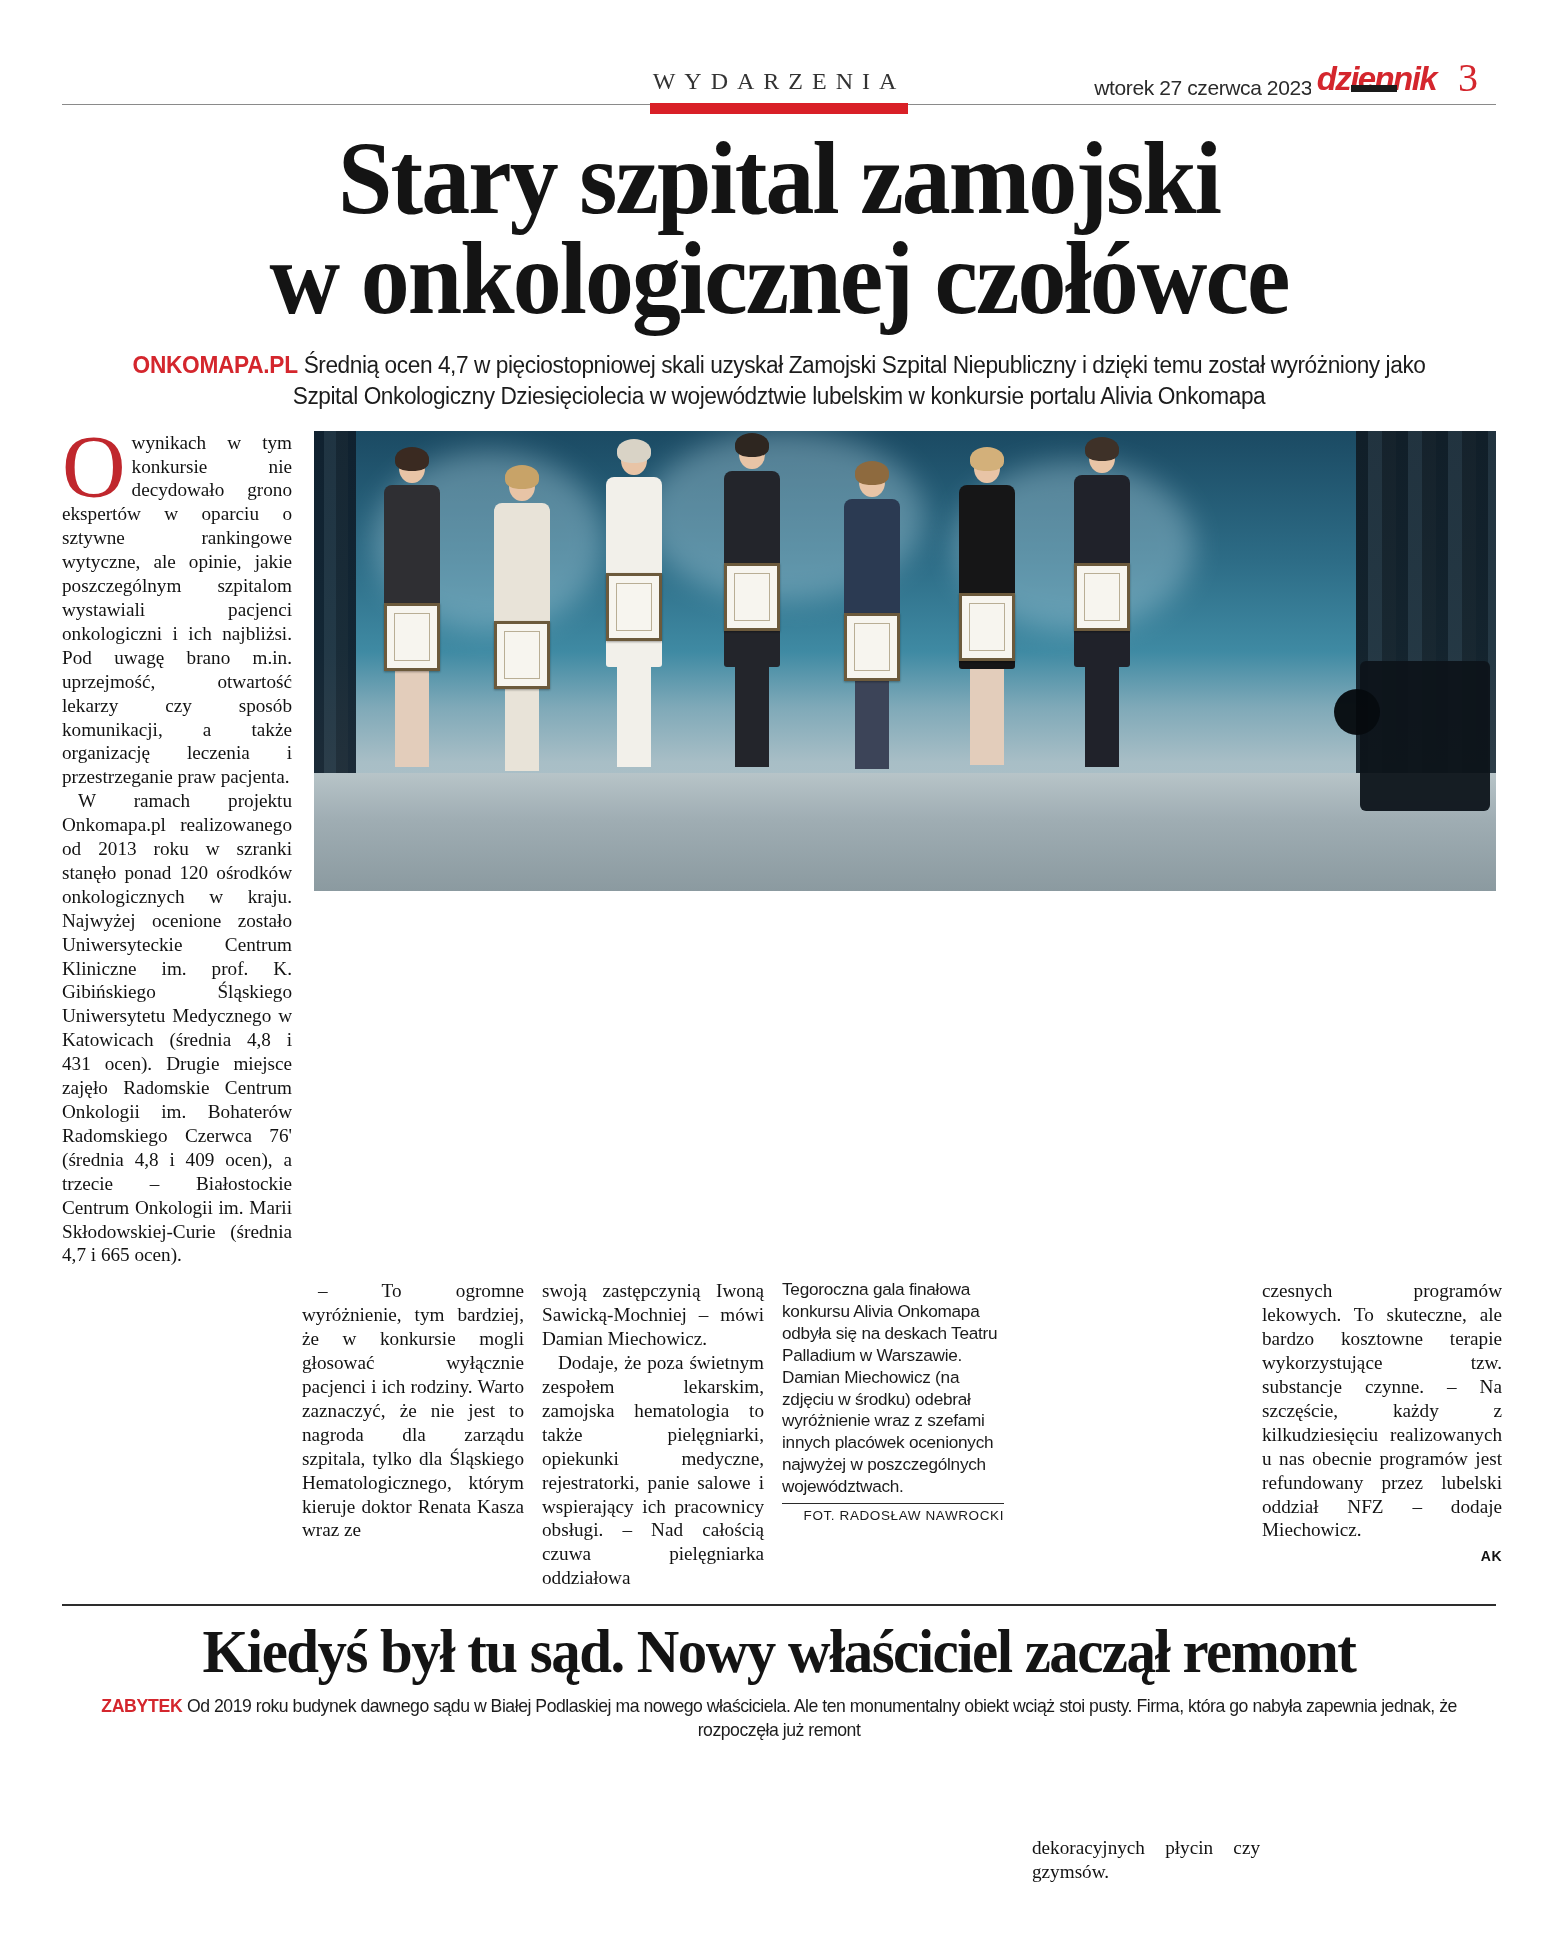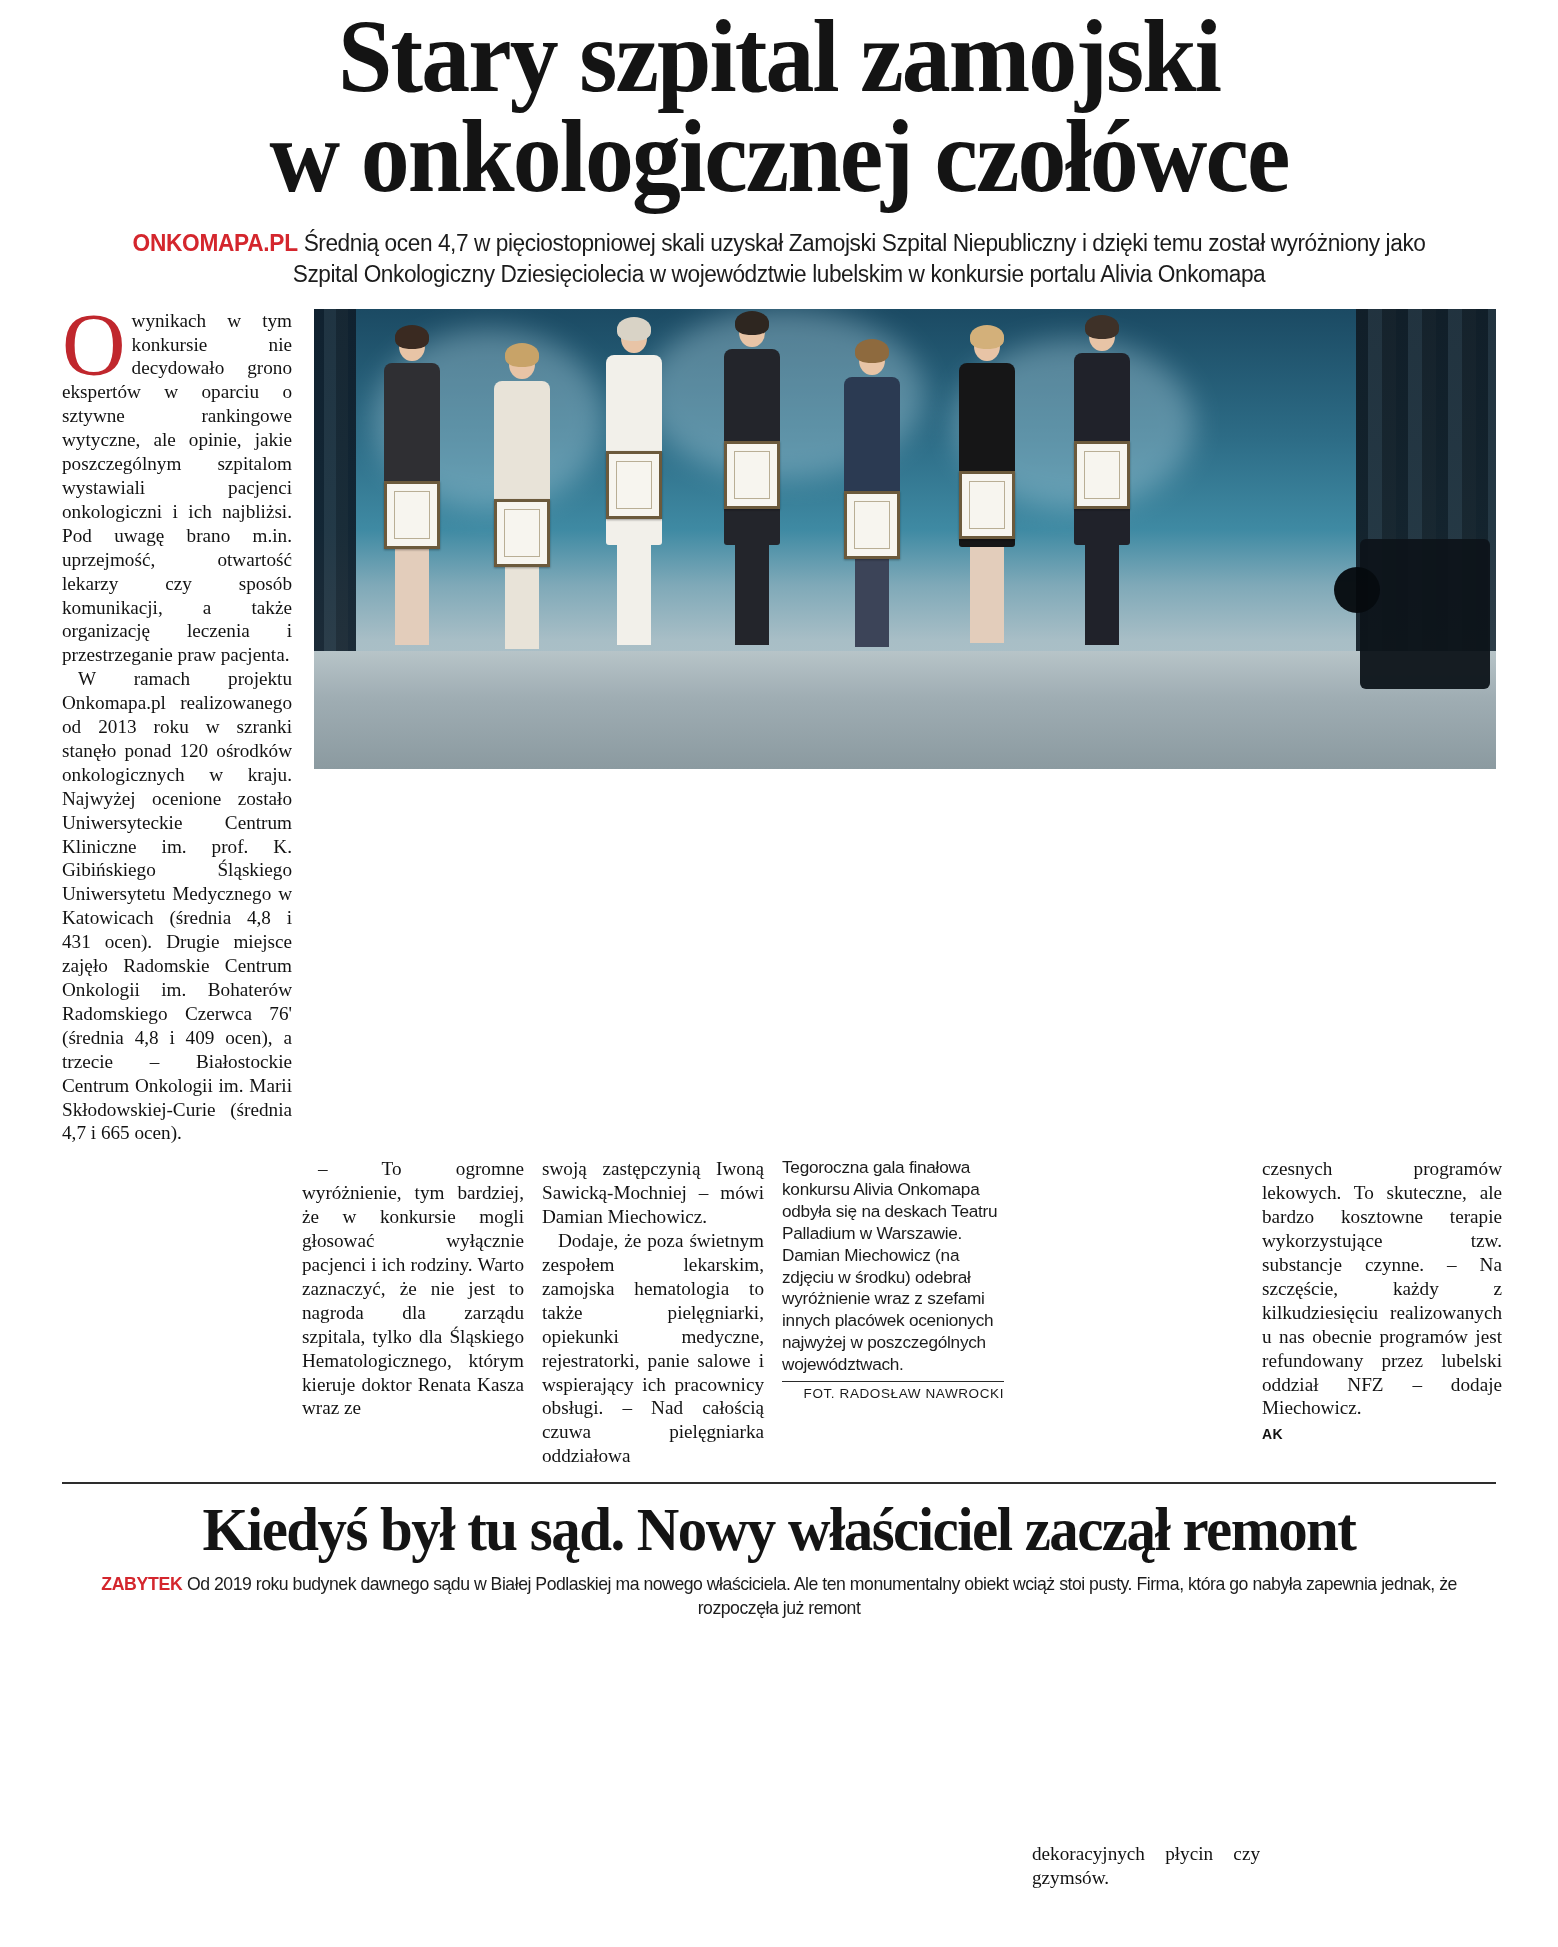--- a/index.html
+++ b/index.html
@@ -85,21 +85,21 @@
   .a1-cols .c{width:240px;flex:0 0 240px;padding-right:18px;box-sizing:border-box;}
   .a1-cols .c:last-child{padding-right:0;}
   .caption{
     font-family:Liberation Sans, sans-serif;
     font-size:17.2px;line-height:1.27;text-align:left;color:#1b1b1b;letter-spacing:-0.25px;
   }
   .caption-credit{
     font-family:"Liberation Sans", sans-serif;font-size:13.5px;letter-spacing:0.6px;
     text-align:right;margin-top:5px;padding-top:4px;border-top:1px solid #2a2a2a;color:#1b1b1b;
   }
-  .sig{font-family:"Liberation Sans", sans-serif;font-weight:700;font-size:14px;margin-top:6px;letter-spacing:0.5px;}
+  .sig{font-family:"Liberation Sans", sans-serif;font-weight:700;font-size:14px;text-align:right;margin-top:6px;letter-spacing:0.5px;}
 
   .sep-rule{margin:14px 62px 0 62px;height:2px;background:#2d2d2d;}
 
   
   .headline2{
     margin:14px 62px 0 62px;text-align:center;
     font-family:"Liberation Serif", serif;font-weight:700;
     font-size:62px;line-height:1.0;letter-spacing:-1.6px;color:#141414;
     transform:scaleX(0.95);transform-origin:center;
   }
@@ -129,20 +129,31 @@
   .cert{position:absolute;left:50%;transform:translateX(-50%);width:50px;height:62px;background:#f7f5ef;border:3px solid #6c5a3c;box-shadow:0 1px 2px rgba(0,0,0,.35);}
   .cert:before{content:"";position:absolute;inset:7px;border:1px solid #b9ae95;}
   .cam{position:absolute;right:6px;bottom:80px;width:130px;height:150px;background:#0d141a;border-radius:6px;opacity:.95;}
   .cam:after{content:"";position:absolute;left:-26px;top:28px;width:46px;height:46px;border-radius:50%;background:#05090d;}
 </style>
 </head>
 <body>
 
 <div class="page">
 
+  <div class="masthead">
+    <div class="rule-line"></div>
+    <div class="section-kicker">WYDARZENIA</div>
+    <div class="kicker-underline"></div>
+    <div class="date-line">wtorek 27 czerwca 2023</div>
+    <div class="brand">
+      <span>dziennik</span>
+      <span class="brand-bar"></span>
+    </div>
+    <div class="page-no">3</div>
+  </div>
 
   <h1 class="headline">
     <span>Stary szpital zamojski</span>
     <span class="l2">w onkologicznej czołówce</span>
   </h1>
 
   <div class="lead">
     <span class="lead-tag">ONKOMAPA.PL</span><span> Średnią ocen 4,7 w pięciostopniowej skali uzyskał Zamojski Szpital Niepubliczny i dzięki temu został wyróżniony jako Szpital Onkologiczny Dziesięciolecia w województwie lubelskim w konkursie portalu Alivia Onkomapa</span>
   </div>
 

